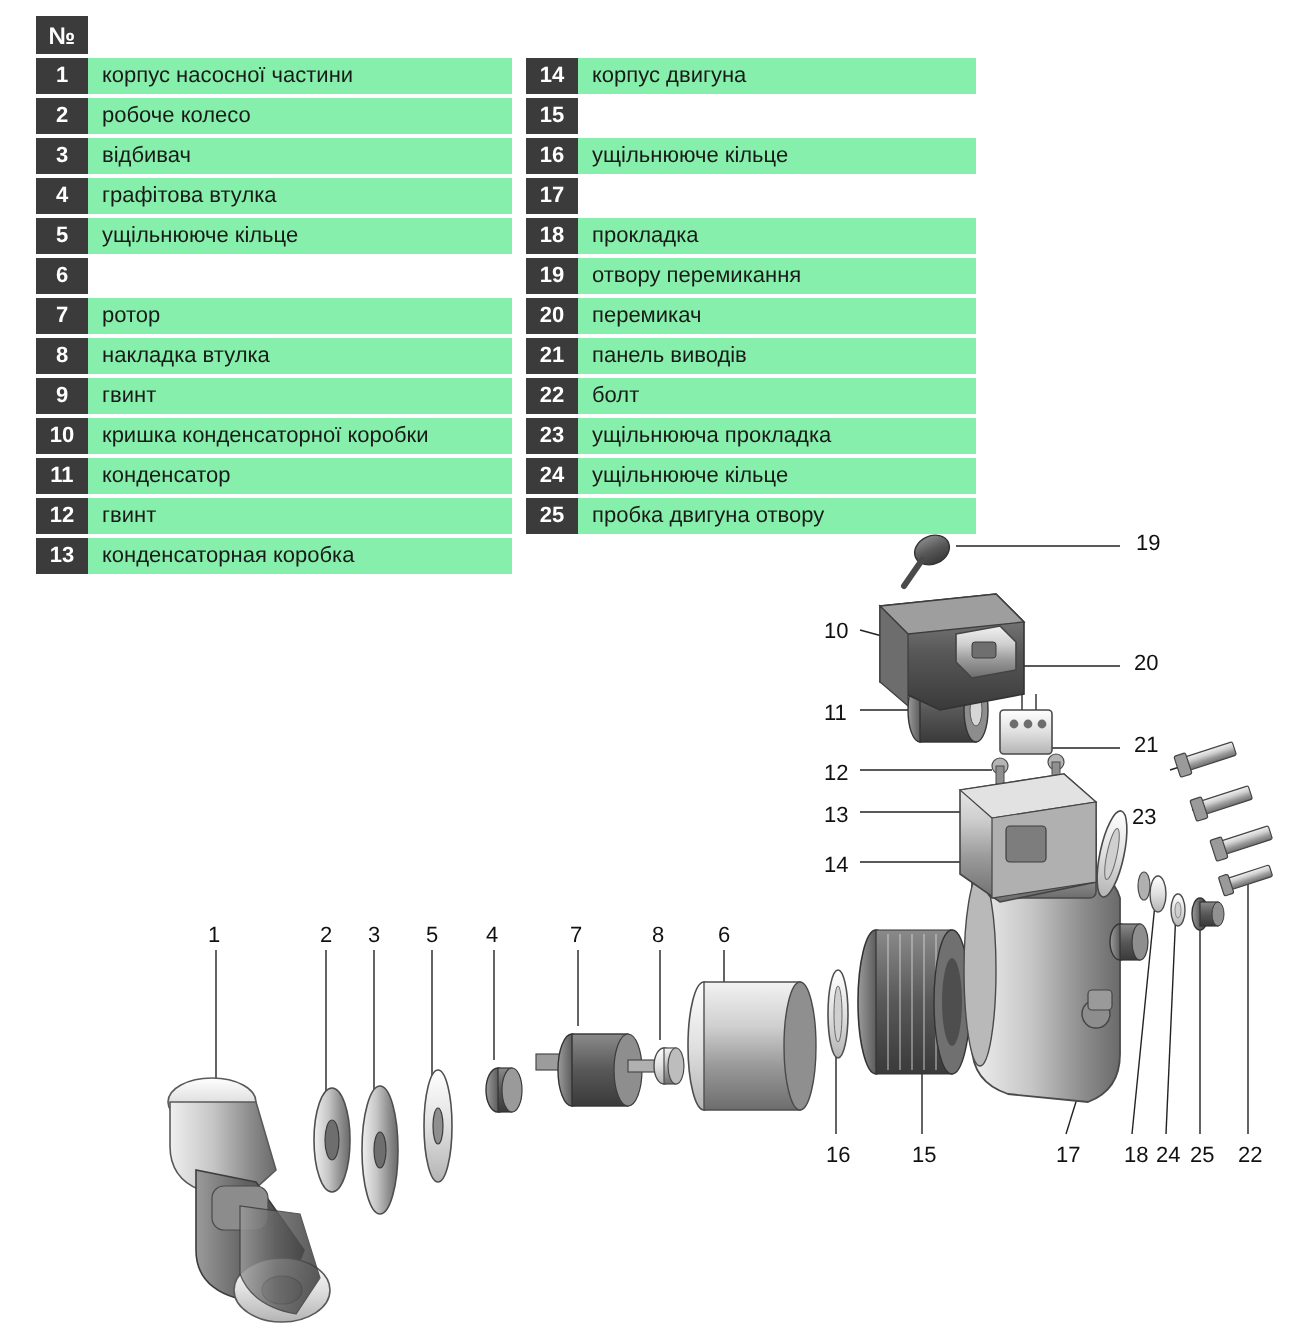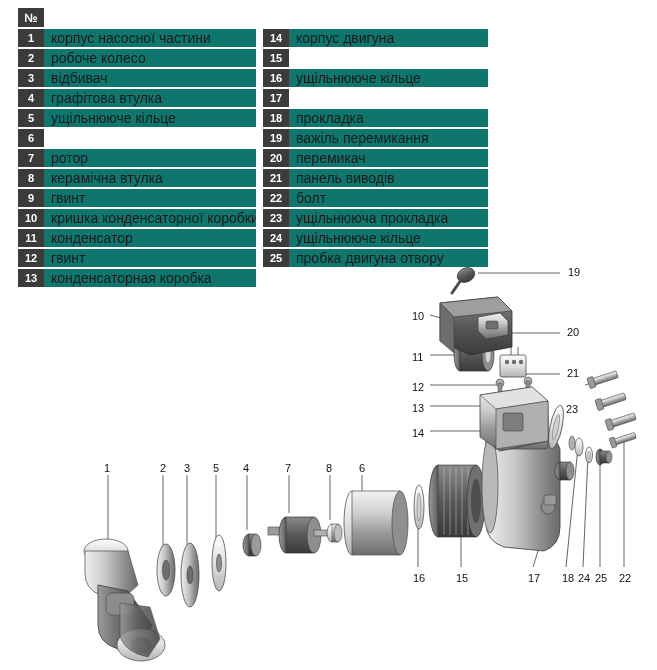--- a/index.html
+++ b/index.html
@@ -71,23 +71,23 @@
     color: #ffffff;
     font-size: 11px;
     font-weight: bold;
     display: flex;
     align-items: center;
     justify-content: center;
     flex: 0 0 26px;
   }
   .legend-row .label {
     flex: 1;
-    background: #0f766e;
+    background: #86efac;
     color: #1a1a1a;
-    font-size: 14px;
+    font-size: 11px;
     display: flex;
     align-items: center;
     padding-left: 7px;
     white-space: nowrap;
     overflow: hidden;
   }
 
   
   #diagram {
     position: absolute;
@@ -137,21 +137,21 @@
       </div>
       <div class="legend-row">
         <div class="num">6</div>
       </div>
       <div class="legend-row">
         <div class="num">7</div>
         <div class="label">ротор</div>
       </div>
       <div class="legend-row">
         <div class="num">8</div>
-        <div class="label">керамічна втулка</div>
+        <div class="label">накладка втулка</div>
       </div>
       <div class="legend-row">
         <div class="num">9</div>
         <div class="label">гвинт</div>
       </div>
       <div class="legend-row">
         <div class="num">10</div>
         <div class="label">кришка конденсаторної коробки</div>
       </div>
       <div class="legend-row">
@@ -181,21 +181,21 @@
       </div>
       <div class="legend-row">
         <div class="num">17</div>
       </div>
       <div class="legend-row">
         <div class="num">18</div>
         <div class="label">прокладка</div>
       </div>
       <div class="legend-row">
         <div class="num">19</div>
-        <div class="label">важіль перемикання</div>
+        <div class="label">отвору перемикання</div>
       </div>
       <div class="legend-row">
         <div class="num">20</div>
         <div class="label">перемикач</div>
       </div>
       <div class="legend-row">
         <div class="num">21</div>
         <div class="label">панель виводів</div>
       </div>
       <div class="legend-row">

